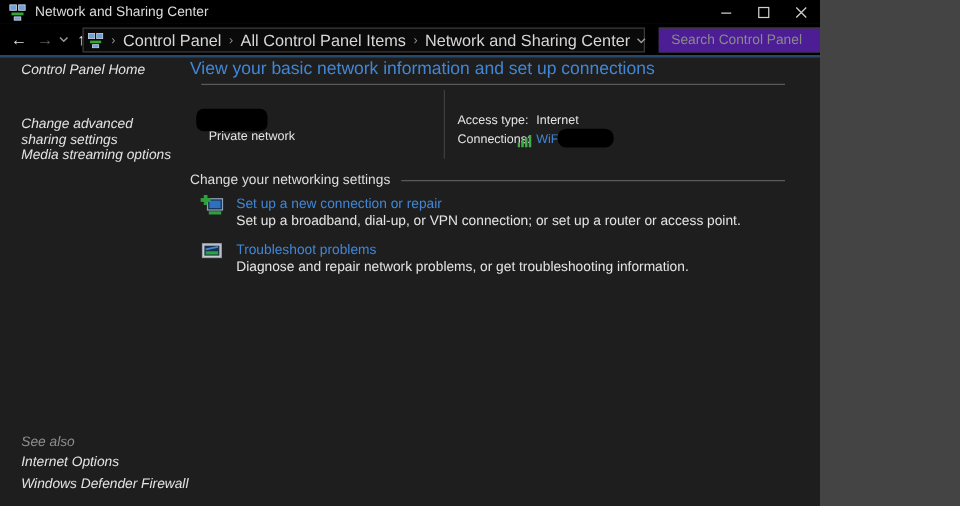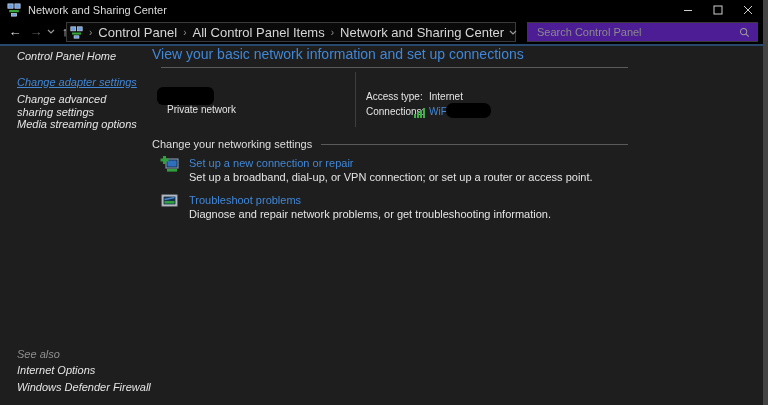--- a/index.html
+++ b/index.html
@@ -1,18 +1,18 @@
 <!DOCTYPE html>
 <html style="--accent-link: #4187d6; --accent-line: #28486b; --redaction: #000000; --signal-green: #3fae49;"><head>
 <meta charset="utf-8">
 <style>
   html,body { margin:0; padding:0; background:#444; }
   * { box-sizing:border-box; }
   .win {
-    position:relative; width:763px; height:405px; overflow:hidden;
+    position:relative; width:656px; height:405px; overflow:hidden;
     background:#1e1e1e; font-family:"Liberation Sans", sans-serif;padding-left:20px;
     -webkit-font-smoothing:antialiased;
   }
   
   .titlebar { position:absolute; left:0; top:0; right:0; height:19px; background:#000; display:flex; align-items:center; }
   .tb-icon { width:14px; height:14px; margin:0 7px 0 7px; flex:0 0 auto; }
   .tb-title { font-size:11px; color:#dcdcdc; white-space:nowrap; }
   .win-controls { position:absolute; right:0; top:0; height:19px; display:flex; }
   .wc-btn { width:30px; height:19px; display:flex; align-items:center; justify-content:center; cursor:default; }
   
@@ -149,21 +149,20 @@
       <svg class="search-icon" width="11" height="11" viewBox="0 0 12 12">
         <circle cx="5" cy="5" r="3.4" fill="none" stroke="#9a9a9a" stroke-width="1.1"></circle>
         <line x1="7.6" y1="7.6" x2="10.6" y2="10.6" stroke="#9a9a9a" stroke-width="1.2"></line>
       </svg>
     </div>
   </div>
 
   <div class="accent-line"></div>
 
   <div class="side-item s-home">Control Panel Home</div>
-  <div class="side-item s-adapter">Change adapter settings</div>
   <div class="side-item s-advanced">Change advanced sharing settings</div>
   <div class="side-item s-media">Media streaming options</div>
   <div class="side-item s-seealso">See also</div>
   <div class="side-item s-inet">Internet Options</div>
   <div class="side-item s-fw">Windows Defender Firewall</div>
 
   <div class="heading">View your basic network information and set up connections</div>
 
   <div class="sect sect1">
     <span class="rule"></span>

